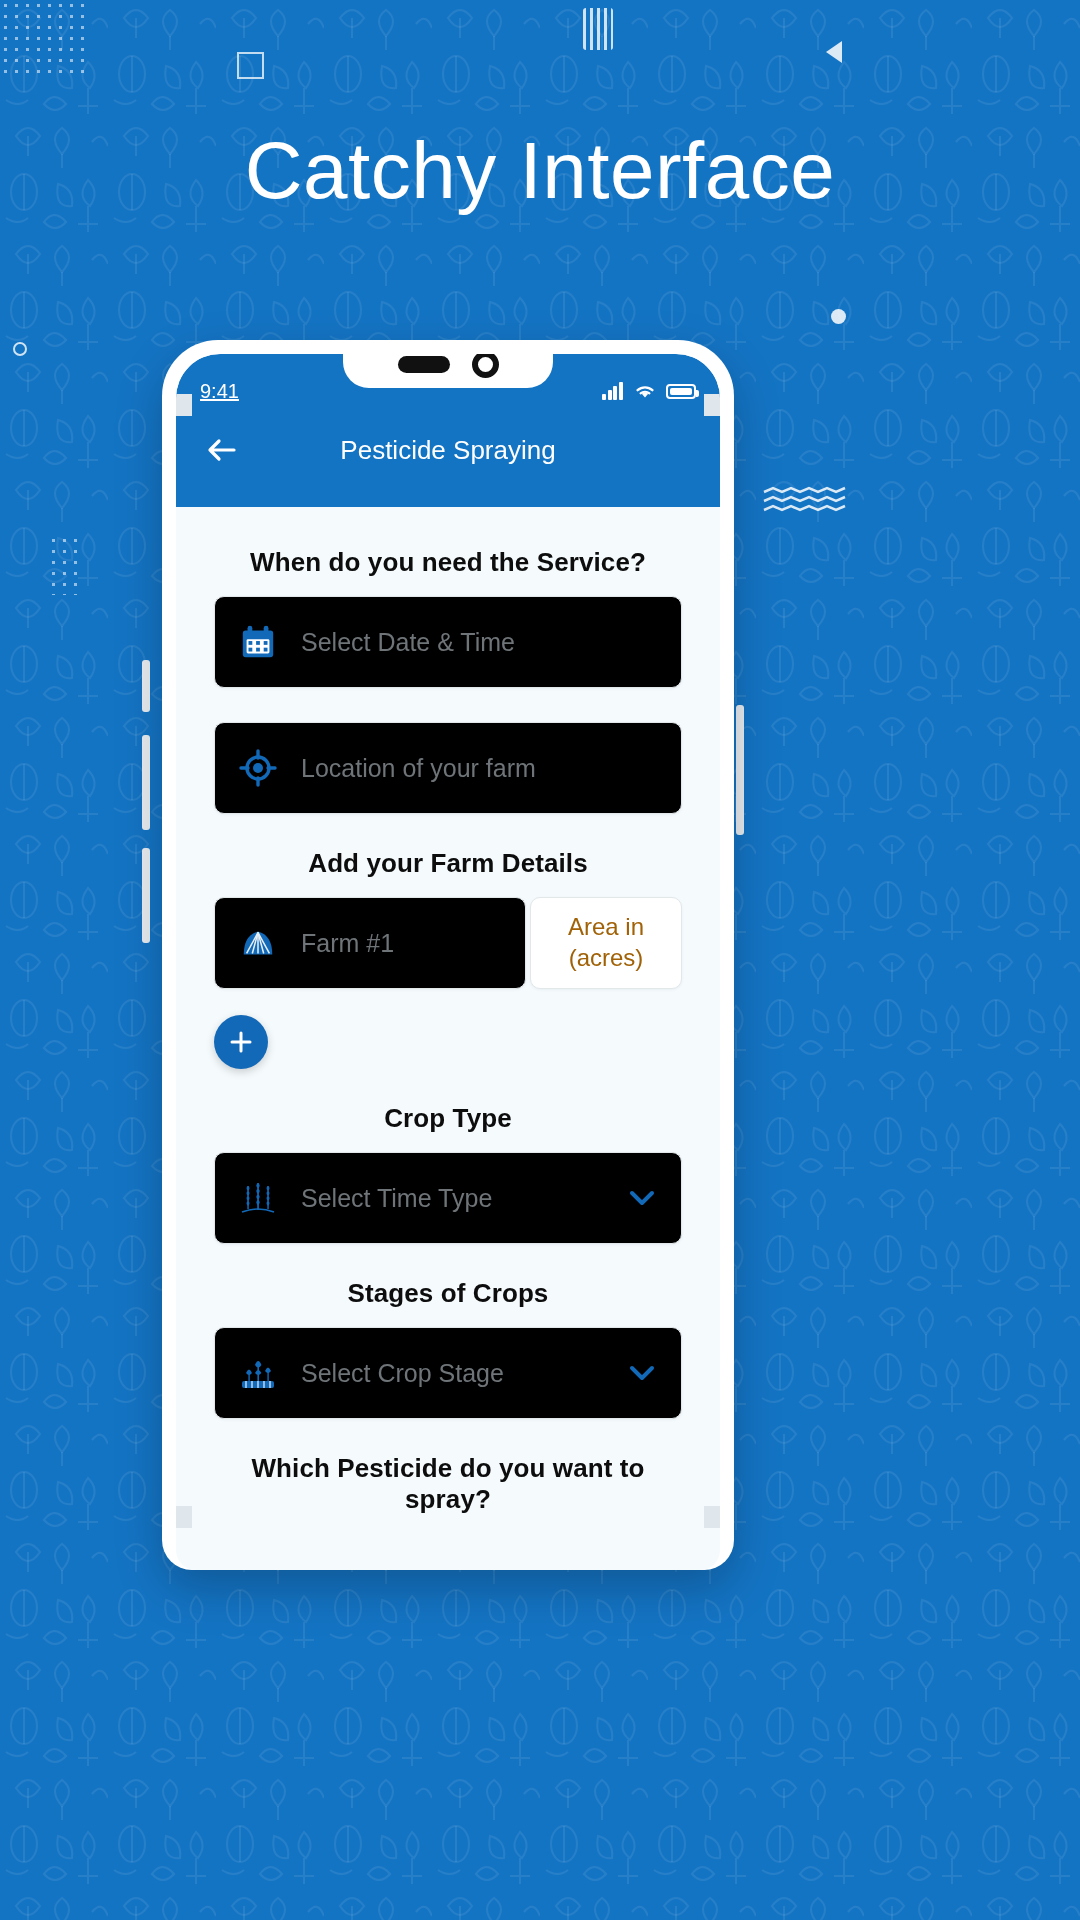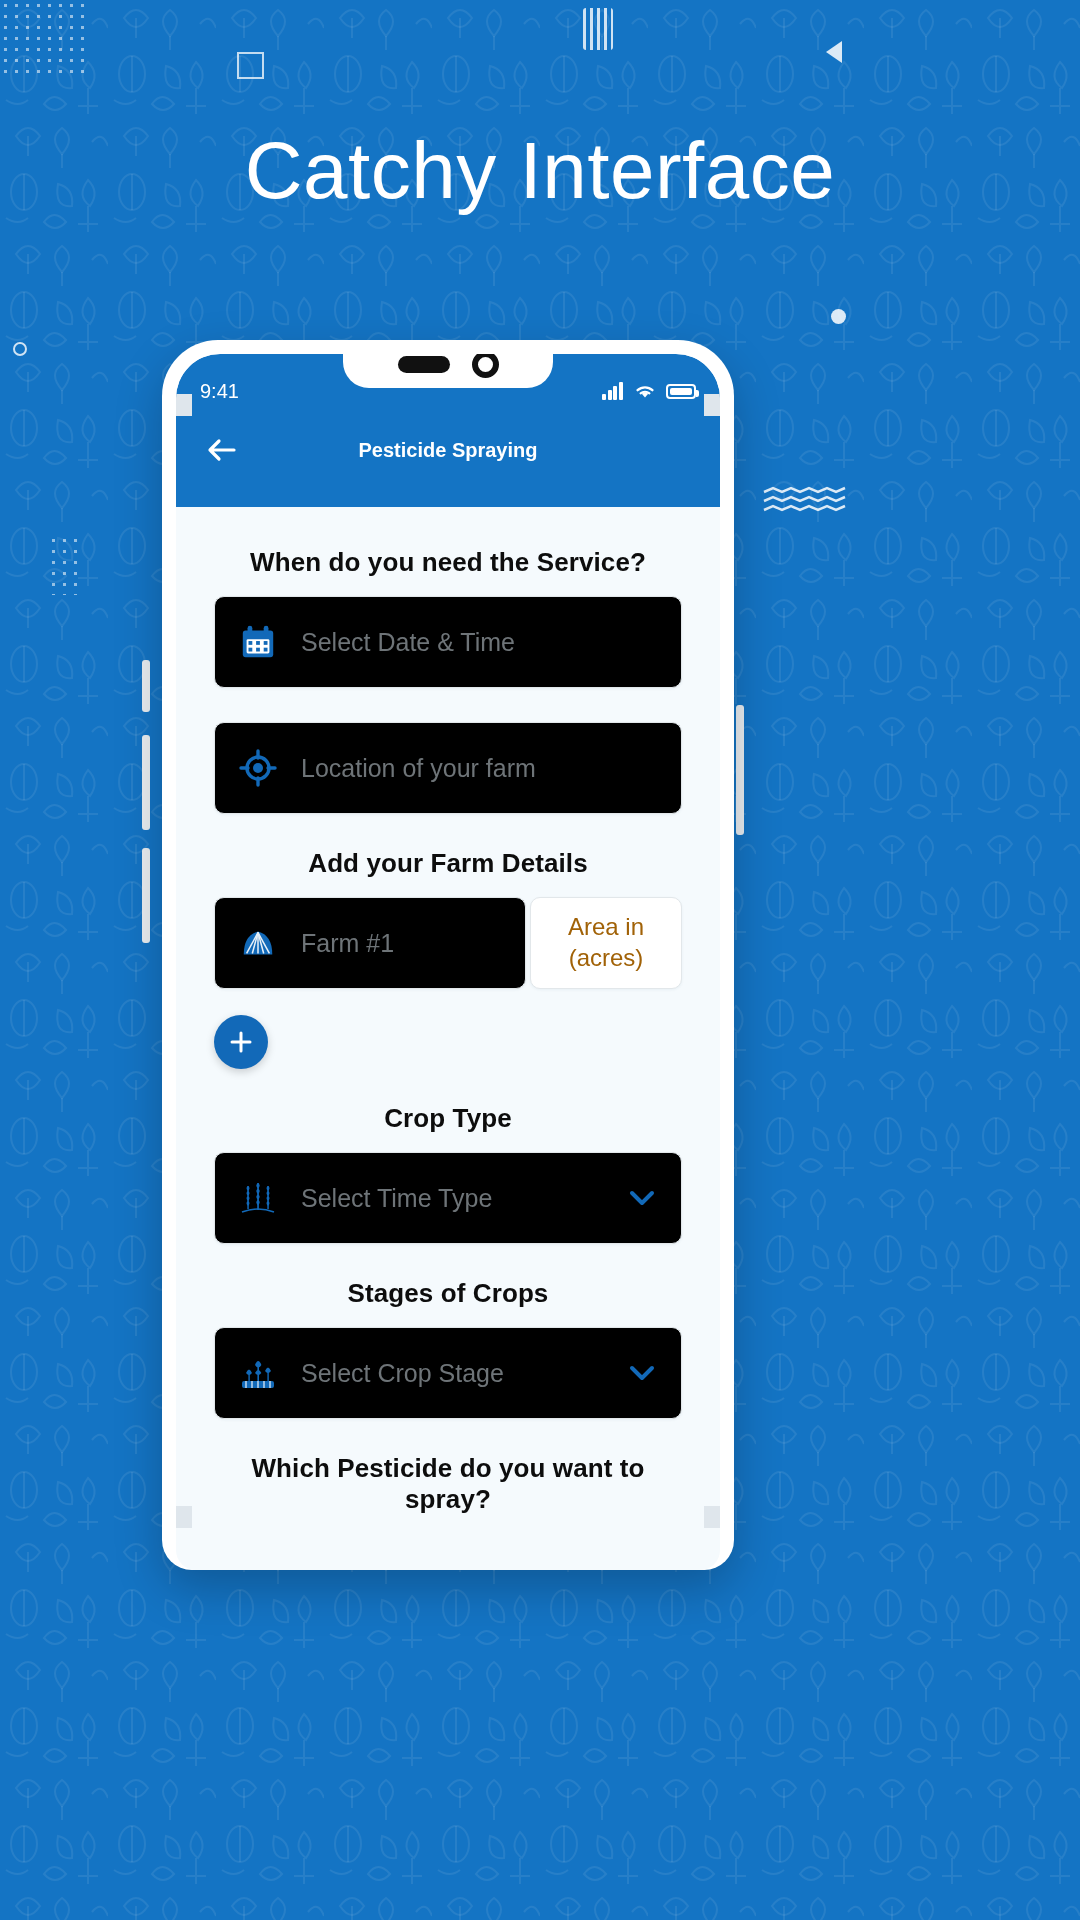--- a/index.html
+++ b/index.html
@@ -76,37 +76,37 @@
     width:210px; height:48px; background:#fff;
     border-radius:0 0 26px 26px; z-index:7;
     display:flex; align-items:center; justify-content:center; gap:22px;
   }
   #speaker-pill { width:52px; height:17px; background:#111; border-radius:10px; }
   #front-camera { width:27px; height:27px; border-radius:50%;
     border:6px solid #111; background:#fff; }
 
   #status-bar { position:absolute; top:22px; left:0; width:100%; height:30px;
     display:flex; align-items:center; justify-content:space-between;
-    padding:0 24px; color:#fff; font-size:20px; font-weight:500; }
+    padding:0 24px; color:#fff; font-size:20px; font-weight:500;text-decoration:underline; }
   #status-icons { display:flex; align-items:center; gap:9px; }
 
   .sig-bar { display:inline-block; width:4px; background:#fff; border-radius:1px;
              margin-right:1.5px; vertical-align:bottom; }
 
   #battery { width:30px; height:15px; border:2px solid #fff; border-radius:4px;
              position:relative; }
   #battery::after { content:""; position:absolute; right:-5px; top:4px;
              width:3px; height:7px; background:#fff; border-radius:0 2px 2px 0; }
   #battery-fill { position:absolute; inset:2px; background:#fff; border-radius:2px; }
 
   #app-bar-row { position:absolute; top:66px; left:0; width:100%; height:60px;
     display:flex; align-items:center; padding:0 28px; }
   #back-arrow { width:34px; height:34px; flex:0 0 auto; }
-  #app-title { flex:1; text-align:center; color:#fff; font-size:20px;
-    font-weight:700; margin-right:34px; }
+  #app-title { flex:1; text-align:center; color:#fff; font-size:26px;
+    font-weight:400; margin-right:34px; }
 
   
   #form-area { padding:40px 38px 0 38px; }
   .section-label { font-size:26px; font-weight:700; color:#0d0d0d;
     margin-bottom:18px; letter-spacing:.1px;text-align:center; }
   .section-gap { height:34px; }
 
   .field {
     background:#000000; border:1px solid #e2e7ea; border-radius:10px;
     height:92px; display:flex; align-items:center; padding:0 22px;

